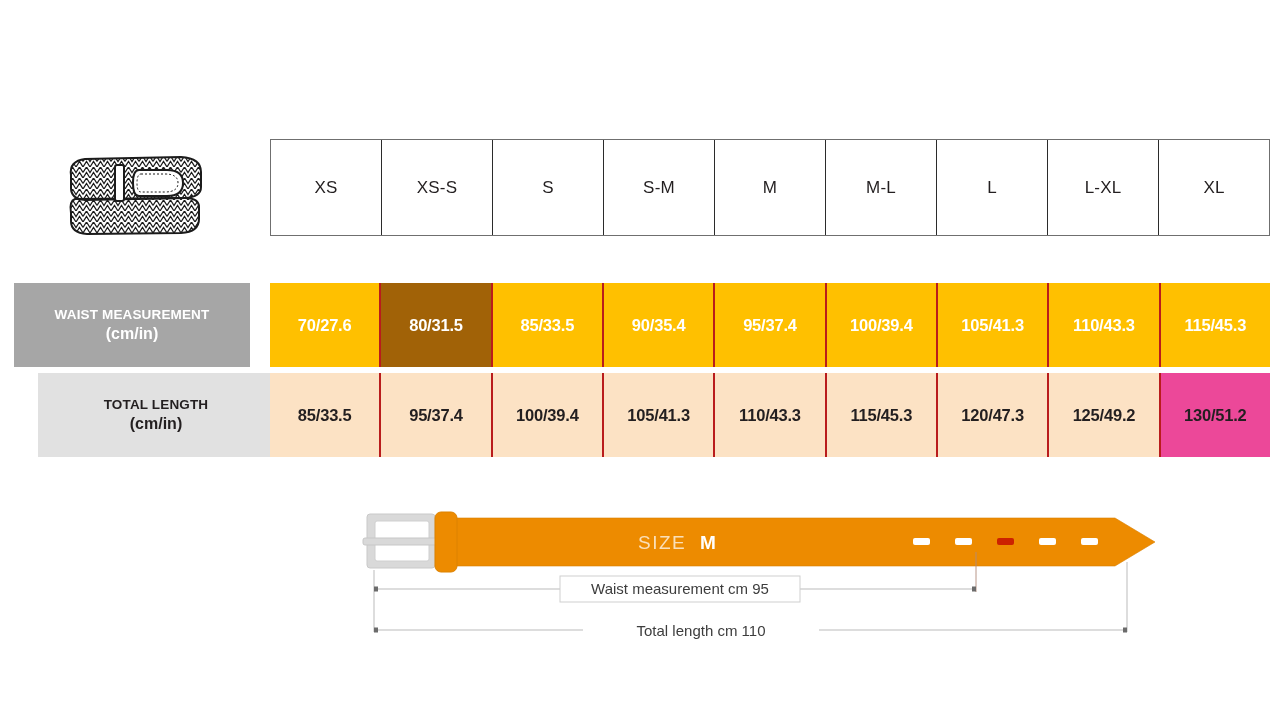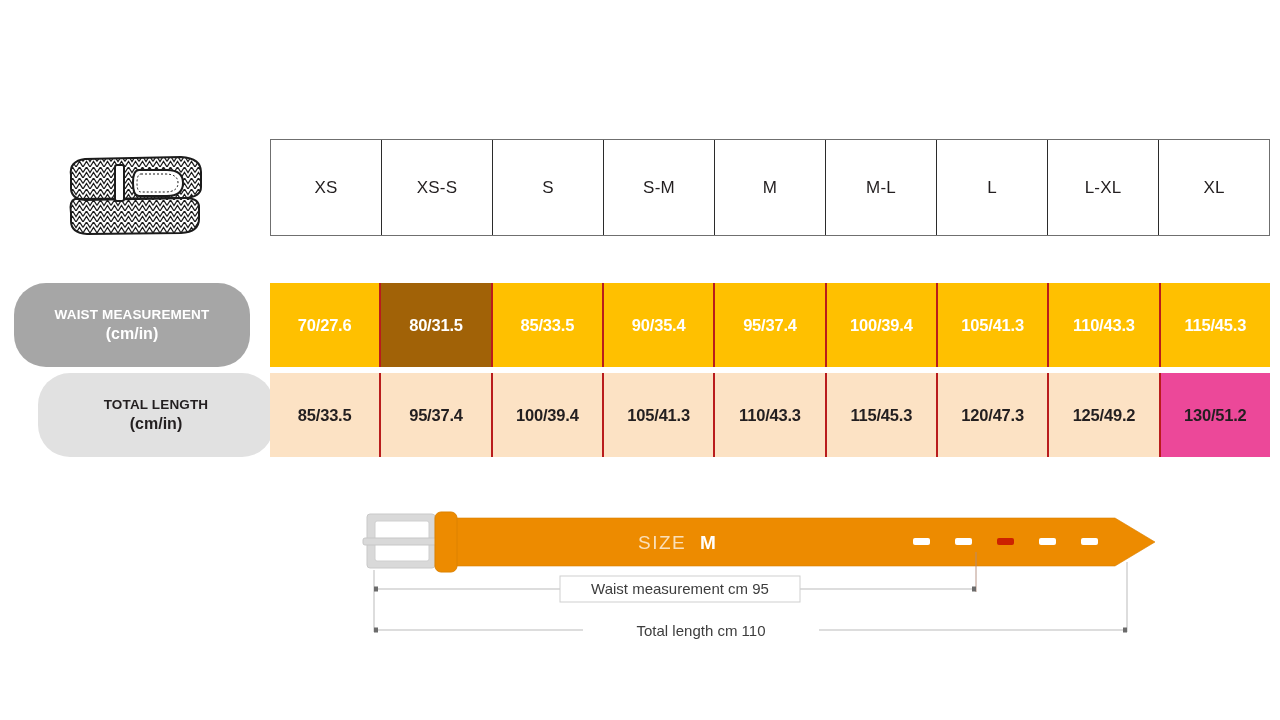--- a/index.html
+++ b/index.html
@@ -48,21 +48,21 @@
   }
   .dcell:last-child { border-right:none; }
   #waist-row  .dcell { background:#FFC000; color:#ffffff; }
   #length-row .dcell { background:#FCE2C4; color:#231f20; }
 
   
   .row-label {
     position:absolute; left:14px; width:236px; height:84px;
     display:flex; flex-direction:column;
     align-items:center; justify-content:center;
-    text-align:center; line-height:1.32;border-radius:32px;
+    text-align:center; line-height:1.32;
   }
   #waist-label  { top:283px; background:#A6A6A6; color:#ffffff; }
   #length-label { top:373px; background:#E1E1E1; color:#231f20;margin-left:24px; }
   .row-label .l1 { font-size:13.5px; font-weight:bold; letter-spacing:.15px; }
   .row-label .l2 { font-size:16px; font-weight:bold; }
 
   
   #belt-diagram {
     position:absolute; left:355px; top:500px; width:800px; height:150px;
   }

